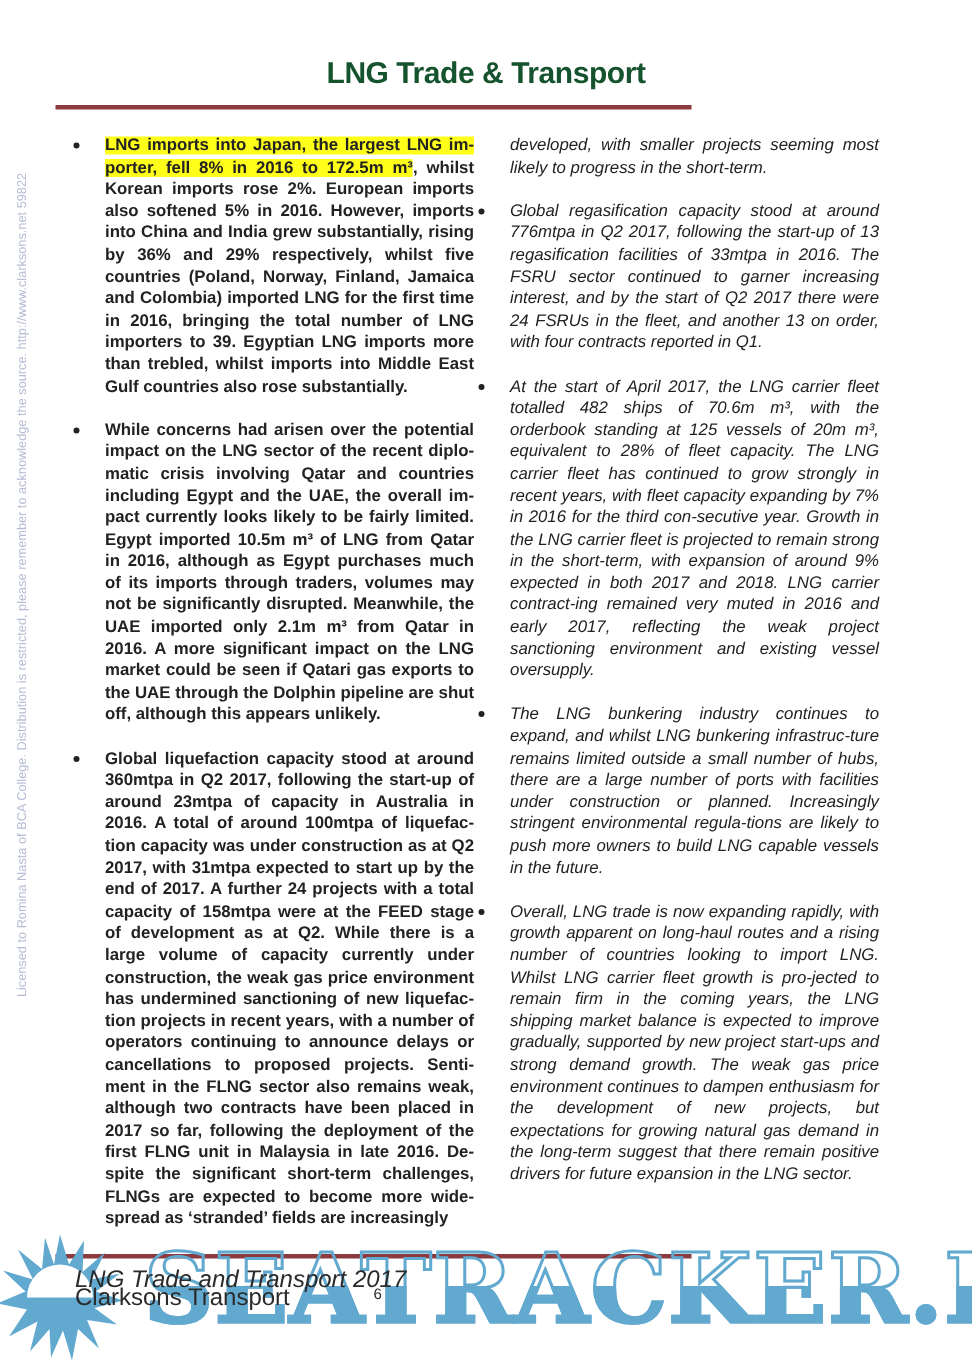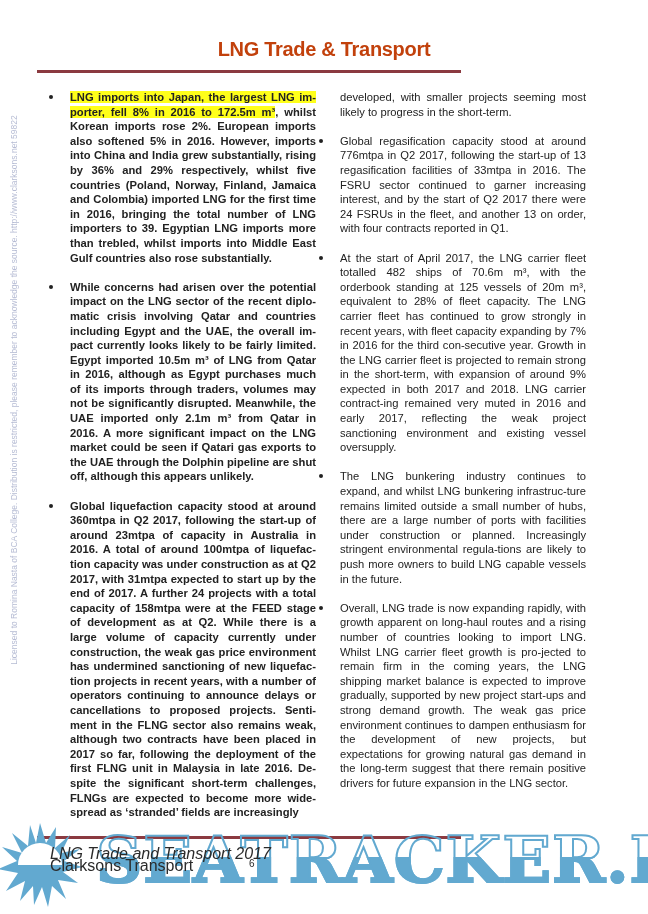--- a/index.html
+++ b/index.html
@@ -1,21 +1,21 @@
 <!DOCTYPE html>
 <html><head>
   <meta charset="utf-8">
   <style>
     * { box-sizing: border-box; margin: 0; padding: 0; }
     html, body { width: 648px; height: 914px; background: #ffffff; overflow: hidden; }
     body { position: relative; font-family: "Liberation Sans", sans-serif; color: #222; }
 
     .page-title {
       position: absolute; top: 38px; left: 0; width: 648px;
-      text-align: center; font-size: 20px; font-weight: bold; color: #c2410c;
+      text-align: center; font-size: 20px; font-weight: bold; color: #14532d;
       letter-spacing: -0.3px;
     }
     .rule-top {
       position: absolute; top: 70px; left: 37px; width: 424px; height: 3px;
       background: #8b3a40;
     }
 
     .watermark-side {
       position: absolute; left: 4px; top: 95px; width: 20px; height: 590px;
     }
@@ -24,21 +24,21 @@
       transform: translate(-50%, -50%) rotate(-90deg);
       white-space: nowrap; font-size: 8.5px; color: #b6bcd4;
     }
 
     .col {
       position: absolute; top: 90px; width: 246px;
       font-size: 11.2px; line-height: 14.6px; text-align: justify;
       hyphens: manual;
     }
     .col.left { left: 70px; font-weight: bold; }
-    .col.right { left: 340px; }
+    .col.right { left: 340px; font-style: italic; }
 
     .para { position: relative; margin-bottom: 14.6px; }
     .para.bullet::before {
       content: ""; position: absolute; left: -21px; top: 5px;
       width: 4px; height: 4px; border-radius: 50%; background: #222;
     }
     .hl { background: #ffff1a; }
 
     .rule-bottom {
       position: absolute; top: 836px; left: 37px; width: 424px; height: 3px;

